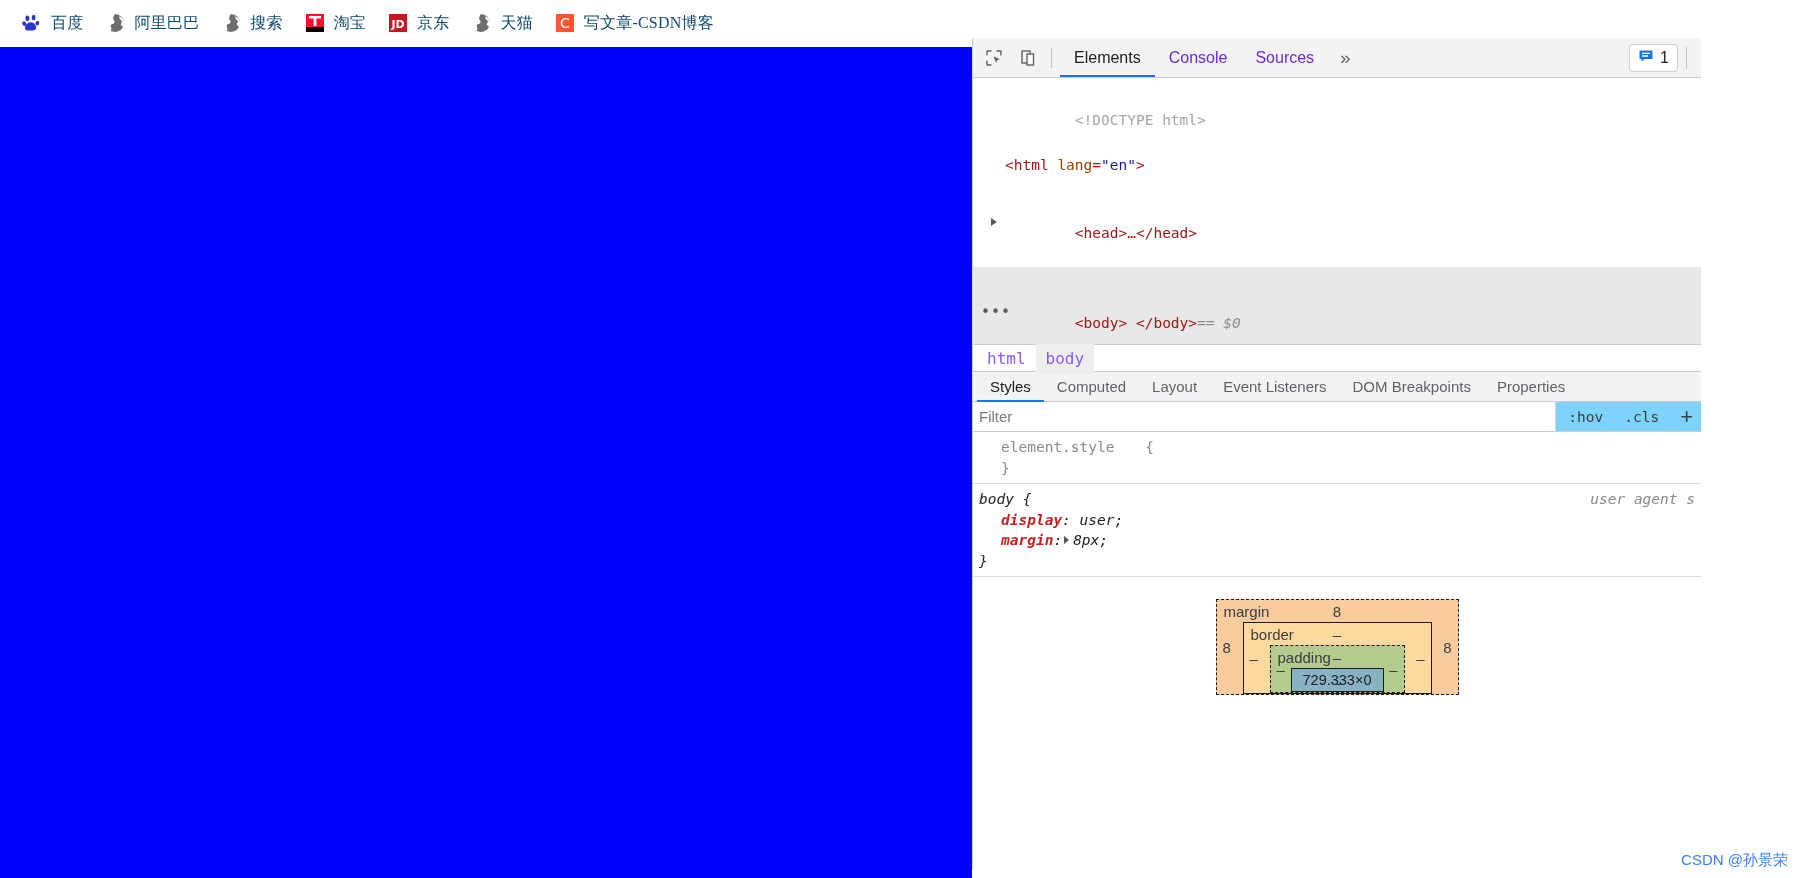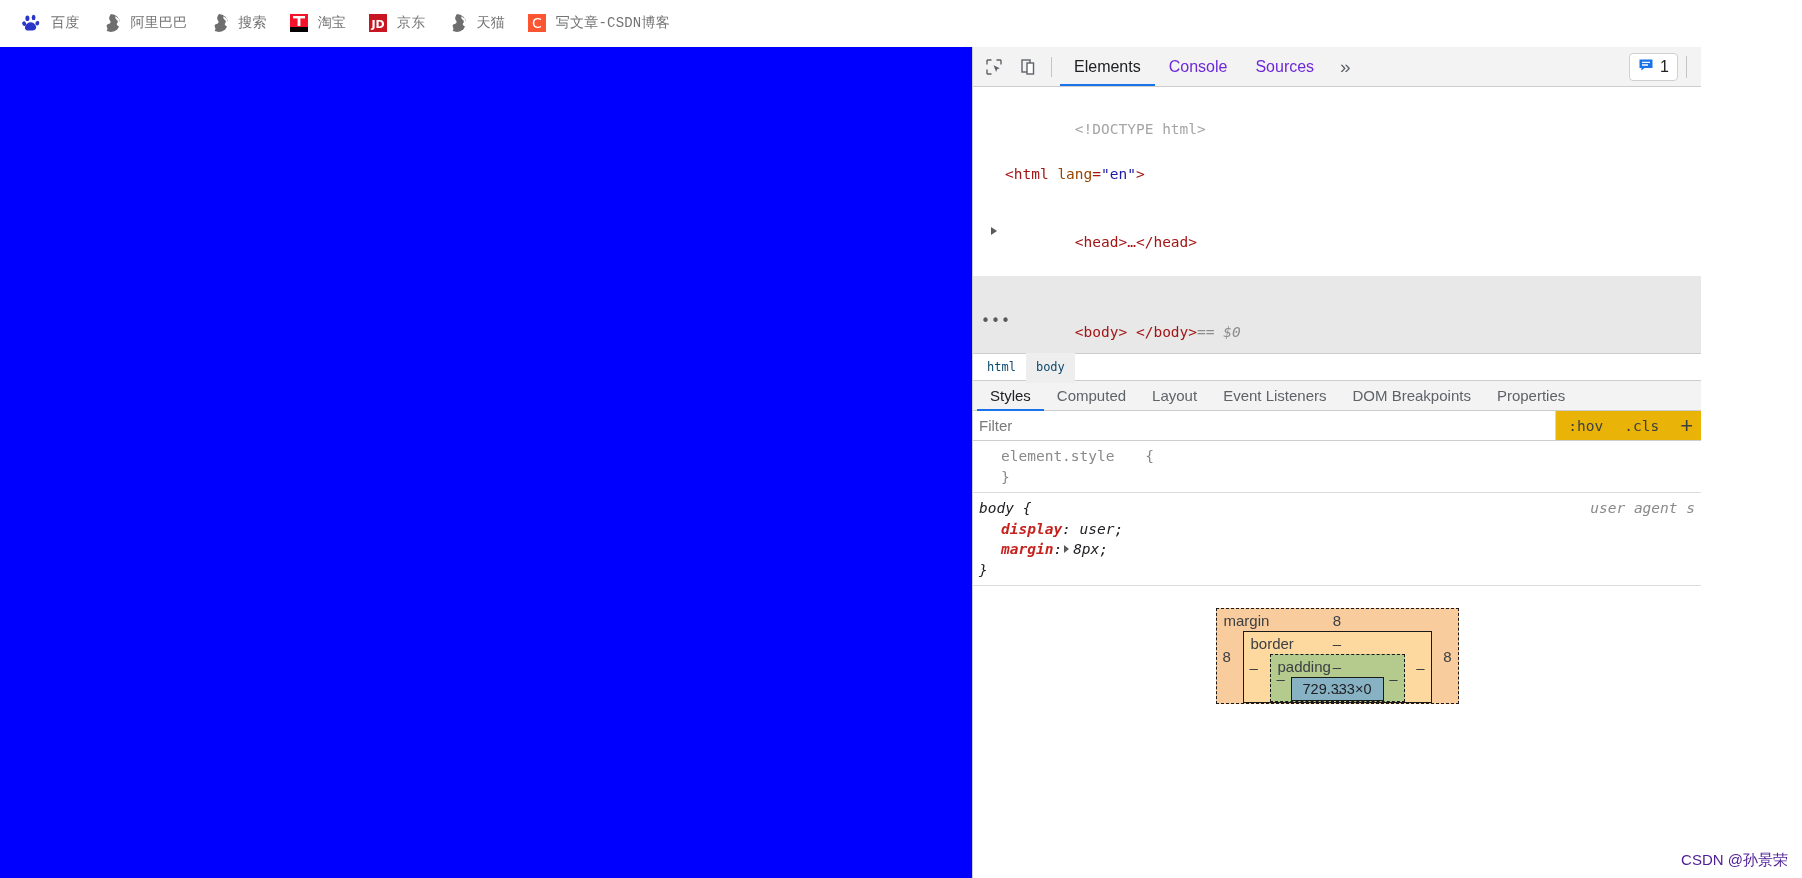--- a/index.html
+++ b/index.html
@@ -23,43 +23,43 @@
   .bm-item {
     display: flex; align-items: center;
     height: 32px;
     padding: 0 8px;
     margin-right: 6px;
     border-radius: 4px;
     cursor: default;
     white-space: nowrap;
   }
   .bm-label {
-    font-size: 14px;
-    color: #737373;
-    font-family: Liberation Mono, monospace;
+    font-size: 16px;
+    color: #0c4a6e;
+    font-family: Liberation Serif, serif;
     margin-left: 9px;
     letter-spacing: 0.2px;
   }
   .bm-icon {
     width: 20px; height: 20px;
     display: inline-flex; align-items: center; justify-content: center;
     flex: 0 0 20px;
   }
   .bm-icon svg { display: block; }
 
   
   .page-viewport {
     position: absolute; left: 0; top: 47px;
     width: 972px; height: 831px;
     background: #0000ff;
   }
 
   
   .devtools {
-    position: absolute; left: 972px; top: 47px;
+    position: absolute; left: 972px; top: 38px;
     width: 729px; height: 831px;
     background: #ffffff;
     border-left: 1px solid #cdcdcd;
     overflow: hidden;
   }
   .dt-toolbar {
     height: 40px;
     display: flex; align-items: center;
     border-bottom: 1px solid #cdcdcd;
     background: #f3f3f3;
@@ -140,22 +140,22 @@
   
   .breadcrumb {
     height: 27px;
     border-top: 1px solid #cdcdcd;
     display: flex; align-items: center;
     background: #fff;
     padding-left: 4px;
     font-family: "DejaVu Sans Mono", monospace;
   }
   .crumb {
-    font-size: 12px;
-    color: #0c4a6e;
+    font-size: 16px;
+    color: #8b5cf6;
     padding: 16px 10px;
     height: 100%;
     display: flex; align-items: center;
   }
   .crumb.active { background: #eeeeee; }
 
   
   .sidebar-tabs {
     height: 31px;
     display: flex; align-items: stretch;
@@ -175,21 +175,21 @@
   .sb-tab.active { color: #202124; }
   .sb-tab.active::after {
     content: ""; position: absolute; left: 0; right: 0; bottom: -1px;
     height: 2px; background: #1a73e8;
   }
 
   
   .filter-row {
     height: 30px;
     display: flex; align-items: center;
-    background: #eab308;
+    background: #7dd3fc;
     border-bottom: 1px solid #cdcdcd;
   }
   .filter-input {
     flex: 1; height: 100%;
     border: none; outline: none;
     background: #fff;
     font-size: 15px;
     color: #202124;
     padding-left: 6px;
     font-family: "Liberation Sans", sans-serif;
@@ -294,21 +294,21 @@
   .bm-side-right { right: 6px; }
   .bm-row-bottom {
     position: absolute; left: 50%; transform: translateX(-50%); bottom: 1px;
     font-size: 15px; color: #3c4043;
     font-family: "Liberation Sans", sans-serif;
   }
 
   
   .watermark {
     position: absolute; right: 14px; bottom: 8px;
-    font-size: 15px; color: #4c1d95;
+    font-size: 15px; color: #3b82f6;
     font-family: "Liberation Sans", sans-serif;
     white-space: nowrap;
   }
   .scroll-edge {
     position: absolute; right: 0; top: 0; width: 2px; height: 100%;
     background: transparent;
   }
 </style>
 </head>
 <body>

